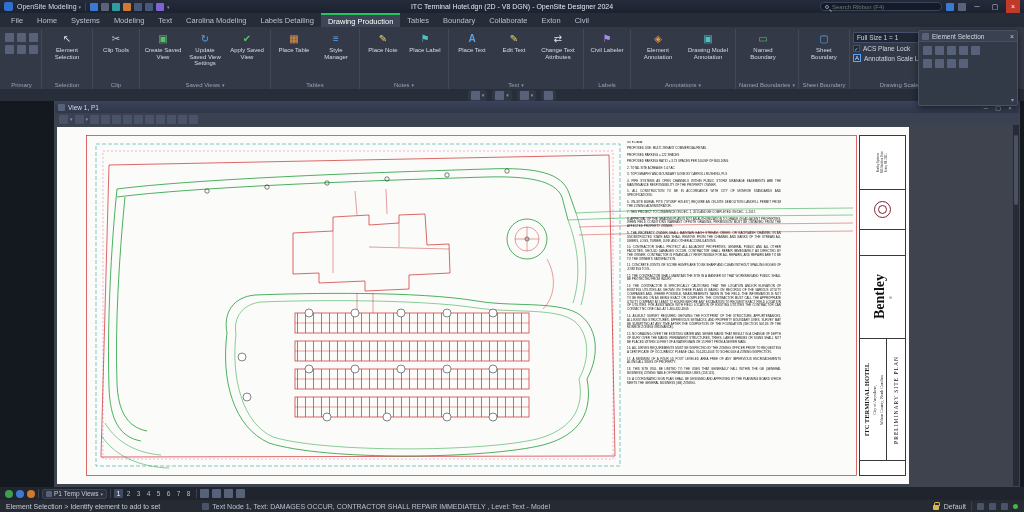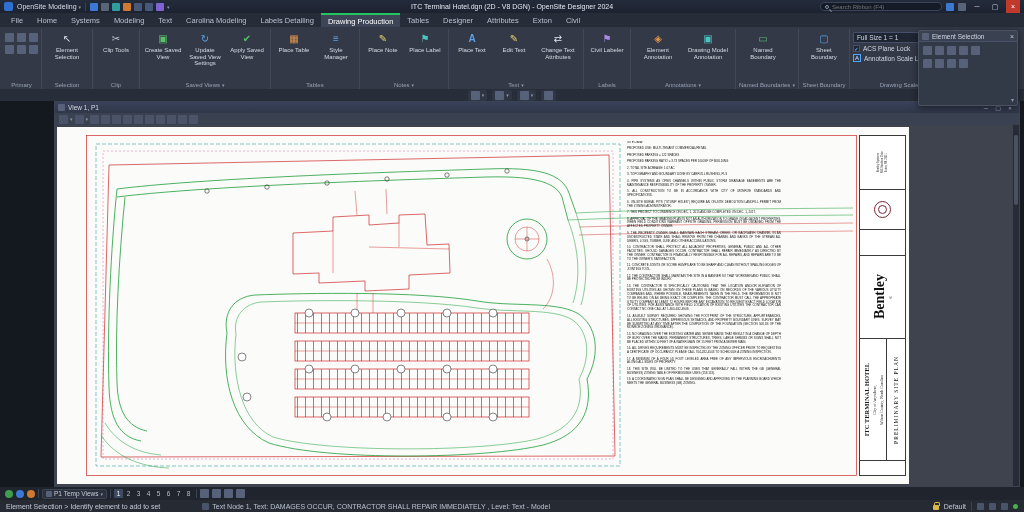--- a/index.html
+++ b/index.html
@@ -199,22 +199,22 @@
 
   <span class="tab">File</span>
       <span class="tab">Home</span>
       <span class="tab">Systems</span>
       <span class="tab">Modeling</span>
       <span class="tab">Text</span>
       <span class="tab">Carolina Modeling</span>
       <span class="tab">Labels Detailing</span>
       <span class="tab active">Drawing Production</span>
       <span class="tab">Tables</span>
-      <span class="tab">Designer</span>
-      <span class="tab">Attributes</span>
+      <span class="tab">Boundary</span>
+      <span class="tab">Collaborate</span>
       <span class="tab">Exton</span>
       <span class="tab">Civil</span>
     </div>
 
   <div class="ribbon">
 
     <div class="group">
       <div class="gbody">
         <div class="primgrid">
           <div class="sq bg-blue"></div>

